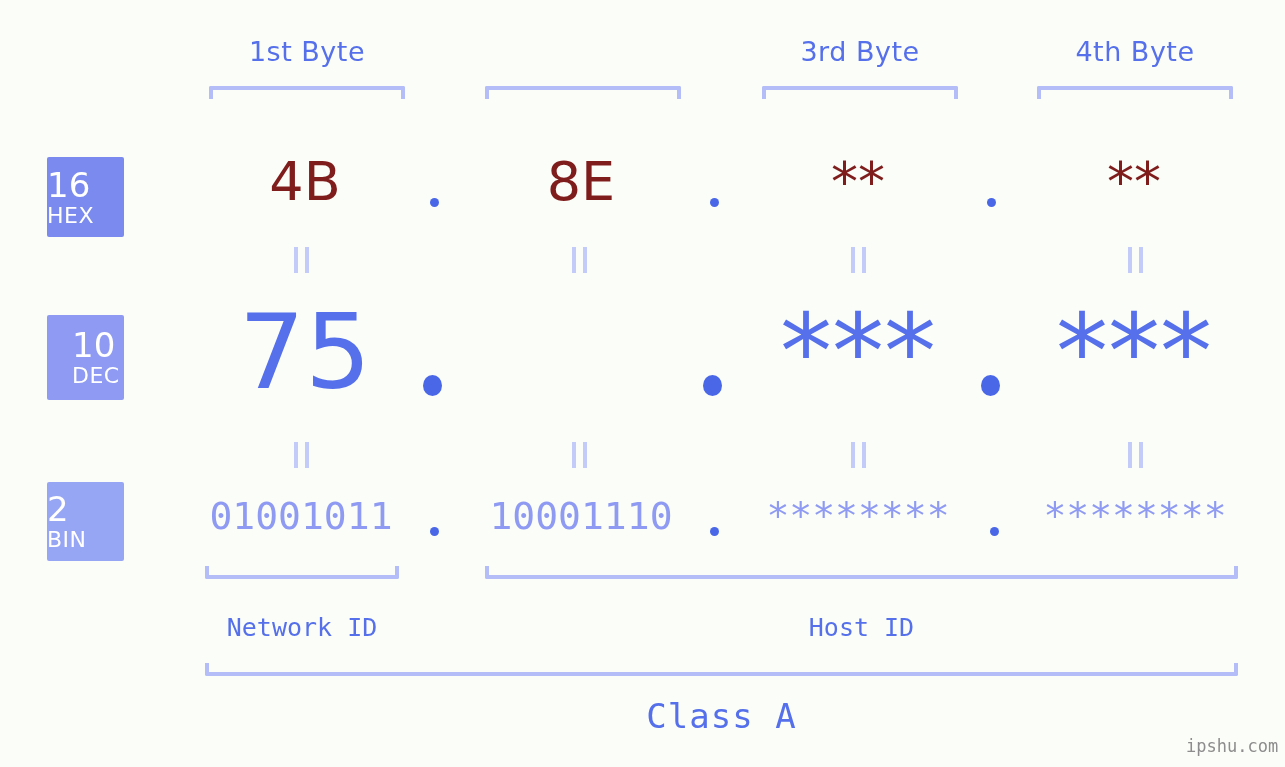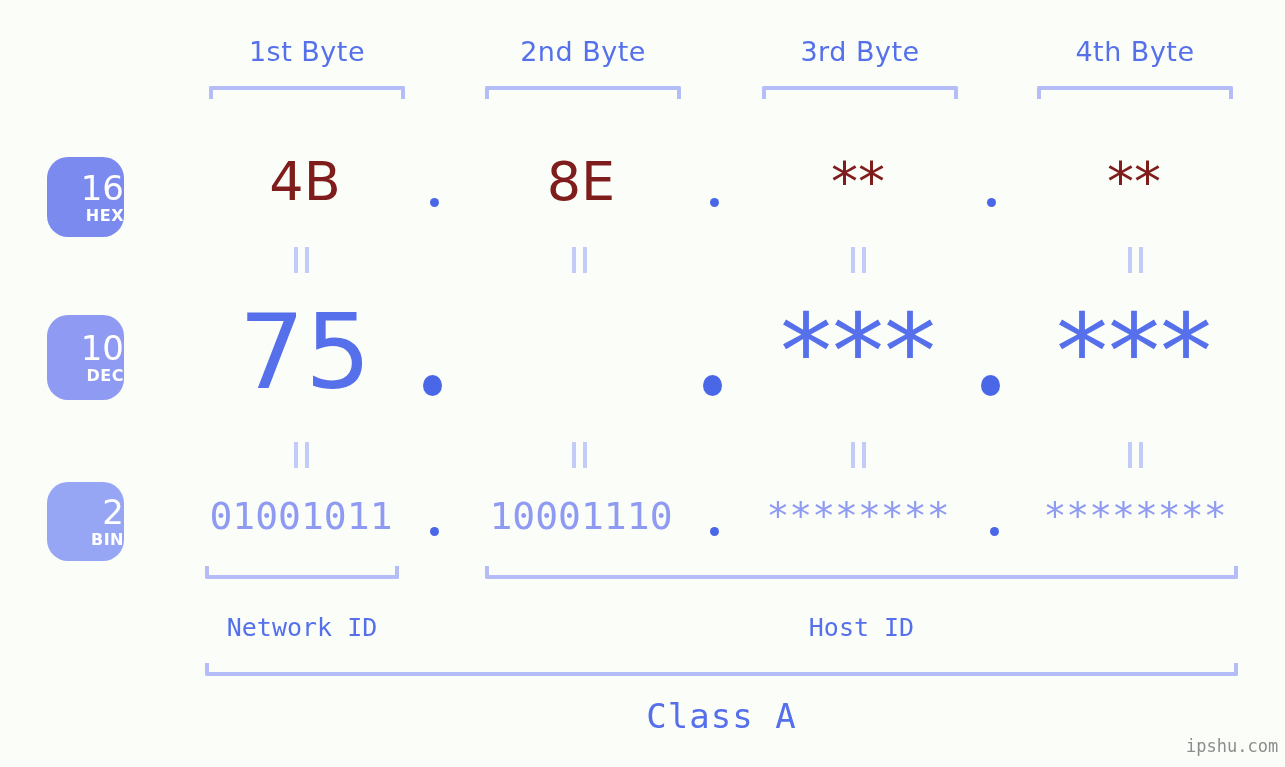--- a/index.html
+++ b/index.html
@@ -50,39 +50,39 @@
     border-right: 4px solid #b4bdf7;
     height: 13px;
     box-sizing: border-box;
     border-radius: 0 0 2px 2px;
   }
 
   
   .base-badge {
     position: absolute;
     width: 77px;
-    border-radius: 21px;
+    border-radius: 2px;
     color: #ffffff;
     text-align: center;
     box-sizing: border-box;
     display: flex;
     flex-direction: column;
-    align-items: flex-end;
+    align-items: flex-start;
     justify-content: center;
     line-height: 1;
   }
   .base-badge .num {
     font-size: 34px;
     font-weight: 400;
     letter-spacing: 0px;
     margin-bottom: 3px;
   }
   .base-badge .nm {
-    font-size: 16px;
-    font-weight: 700;
+    font-size: 22px;
+    font-weight: 400;
     letter-spacing: 0.5px;
   }
 
   
   .cell {
     position: absolute;
     text-align: center;
     white-space: nowrap;
     line-height: 1;
   }
@@ -156,21 +156,20 @@
     color: #8d8d8d;
     white-space: nowrap;
   }
 </style>
 </head>
 <body>
 
 <div id="stage">
 
   <div class="byte-label" style="left:209px; top:36px; width:196px;">1st Byte</div>
-  <div class="byte-label" style="left:485px; top:36px; width:196px;">2nd Byte</div>
   <div class="byte-label" style="left:762px; top:36px; width:196px;">3rd Byte</div>
   <div class="byte-label" style="left:1037px; top:36px; width:196px;">4th Byte</div>
 
   <div class="bracket-down" style="left:209px; top:86px; width:196px;"></div>
   <div class="bracket-down" style="left:485px; top:86px; width:196px;"></div>
   <div class="bracket-down" style="left:762px; top:86px; width:196px;"></div>
   <div class="bracket-down" style="left:1037px; top:86px; width:196px;"></div>
 
   <div class="base-badge" style="left:47px; top:157px; height:80px; background:#7b8aee;">
     <span class="num">16</span>

